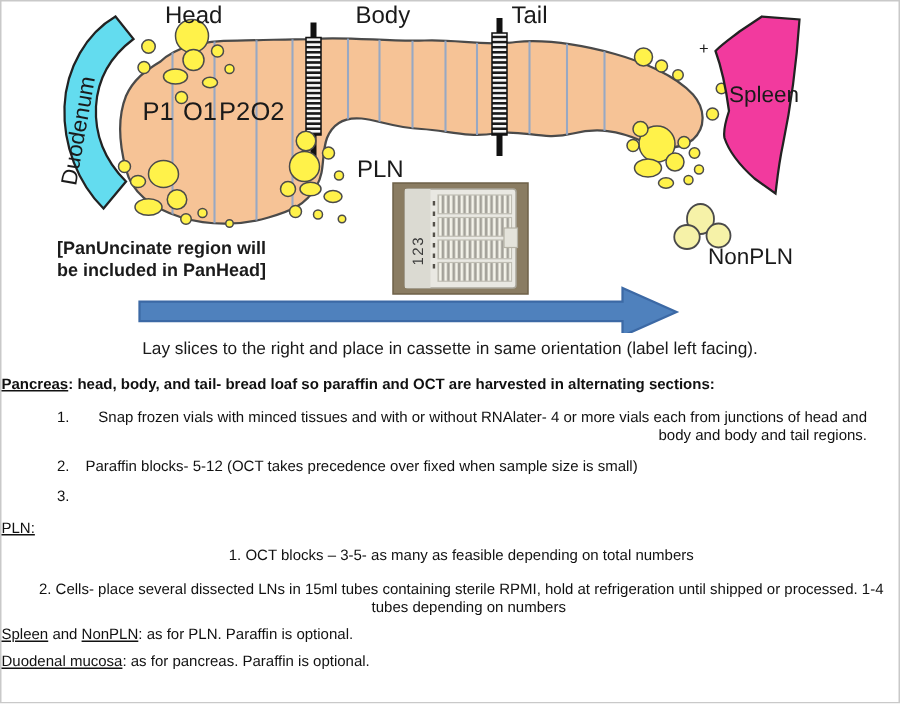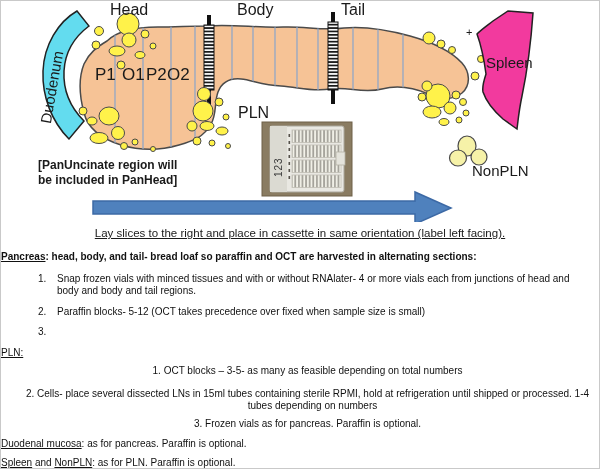--- a/index.html
+++ b/index.html
@@ -9,28 +9,28 @@
   svg text{font-family:"Liberation Sans",sans-serif;fill:#1a1a1a;}
   .region-label{font-size:16px;}
   .seg-label{font-size:17px;}
   .node-label{font-size:15px;}
   .organ-label{font-size:15px;}
   .pln-label{font-size:16px;}
   .note-text{font-size:12px;font-weight:bold;fill:#1a1a1a;}
   .plus-mark{font-size:11px;}
   .cassette-num{font-size:10px;fill:#3b3b3b;letter-spacing:1px;}
   .caption{position:absolute;top:227px;left:0;width:600px;text-align:center;
-           font-size:11.5px;color:#1a1a1a;text-decoration:underline;}
+           font-size:11.5px;color:#1a1a1a;}
   .protocol{position:absolute;top:251px;left:1px;width:598px;
             font-size:10px;line-height:12.5px;color:#111;}
   .u{text-decoration:underline;}
   .lead{margin:0 0 9px 0;font-weight:bold;}
   .panc-item{display:flex;margin:0 0 8px 0;}
   .panc-num{flex:none;width:19px;margin-left:37px;}
-  .panc-text{max-width:521px;}
+  .panc-text{max-width:521px;text-align:right;}
   .pln-head{margin:0 0 6px 0;}
   .pln-item{margin:0 0 10px 15px;padding-left:10px;text-indent:-10px;text-align:center;}
   .pln-item.tight{margin-bottom:5px;margin-top:10px;}
   .pln-item.last{margin-bottom:8px;}
   .footline{margin:0 0 6px 0;}
 </style>
 </head>
 <body>
 
 <div class="page">
@@ -195,20 +195,19 @@
       <span class="panc-text">Paraffin blocks- 5-12 (OCT takes precedence over fixed when sample size is small)</span>
     </div>
     <div class="panc-item">
       <span class="panc-num">3.</span>
     </div>
 
     <p class="pln-head"><span class="u">PLN:</span></p>
 
     <p class="pln-item"><span>1.</span> <span>OCT blocks – 3-5- as many as feasible depending on total numbers</span></p>
     <p class="pln-item tight"><span>2.</span> <span>Cells- place several dissected LNs in 15ml tubes containing sterile RPMI, hold at refrigeration until shipped or processed. 1-4 tubes depending on numbers</span></p>
-    <p class="pln-item last"><span>3.</span> <span>Frozen vials as for pancreas. Paraffin is optional.</span></p>
+
+    <p class="footline"><span class="u">Spleen</span><span> and </span><span class="u">NonPLN</span><span>: as for PLN. Paraffin is optional.</span></p>
 
     <p class="footline"><span class="u">Duodenal mucosa</span><span>: as for pancreas. Paraffin is optional.</span></p>
-
-    <p class="footline"><span class="u">Spleen</span><span> and </span><span class="u">NonPLN</span><span>: as for PLN. Paraffin is optional.</span></p>
   </div>
 
 </div>
 
 </body></html>

